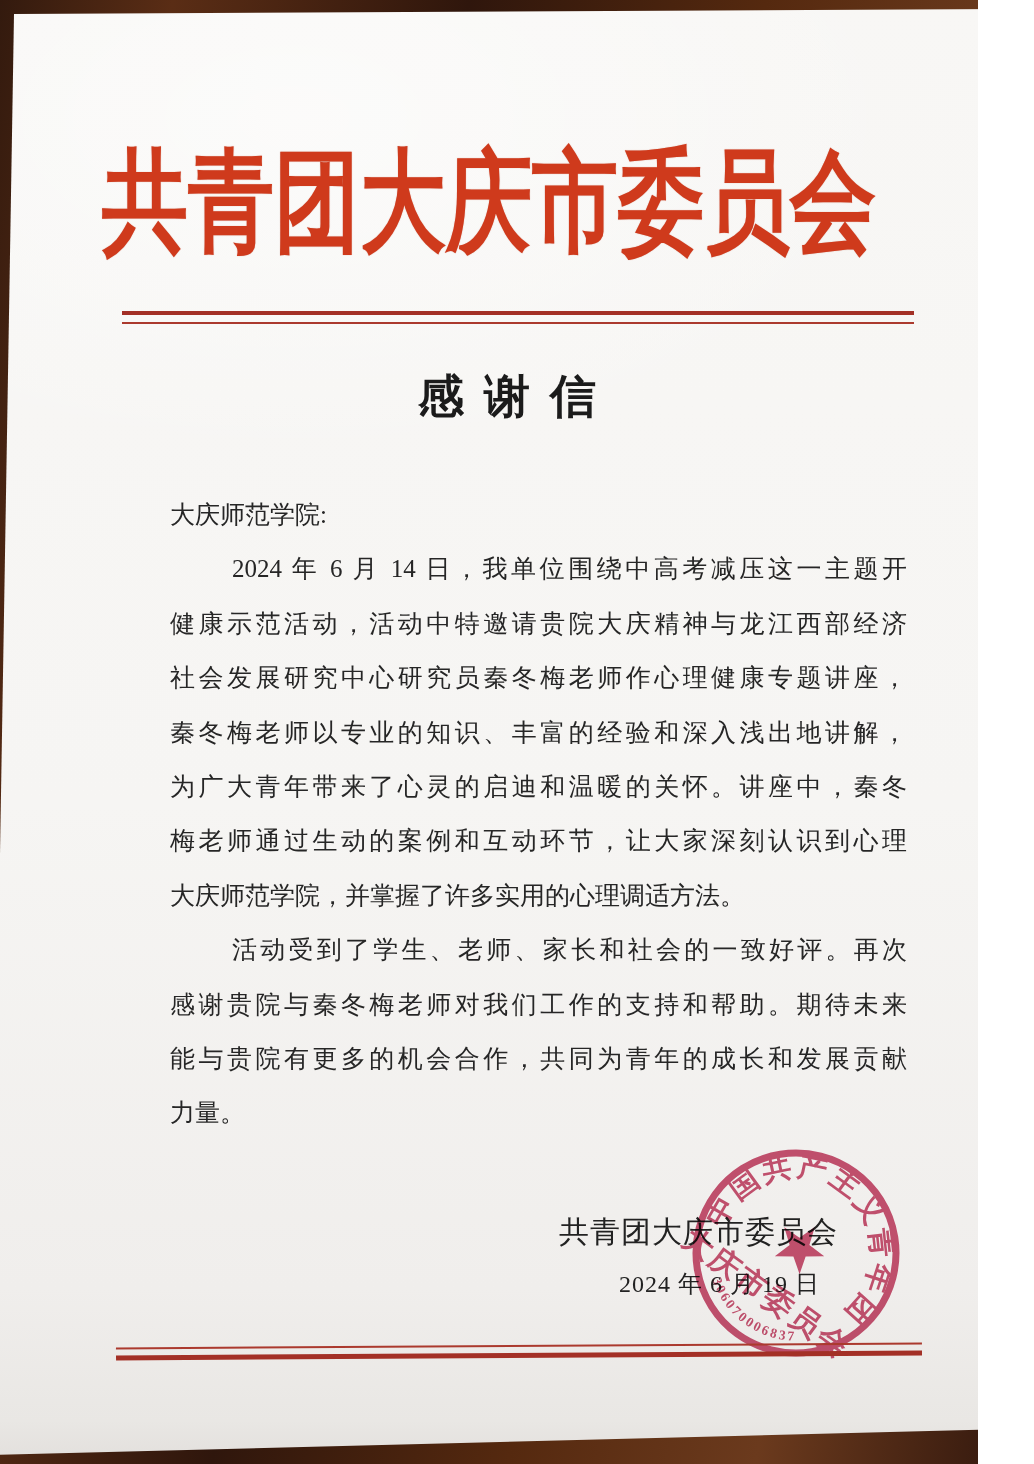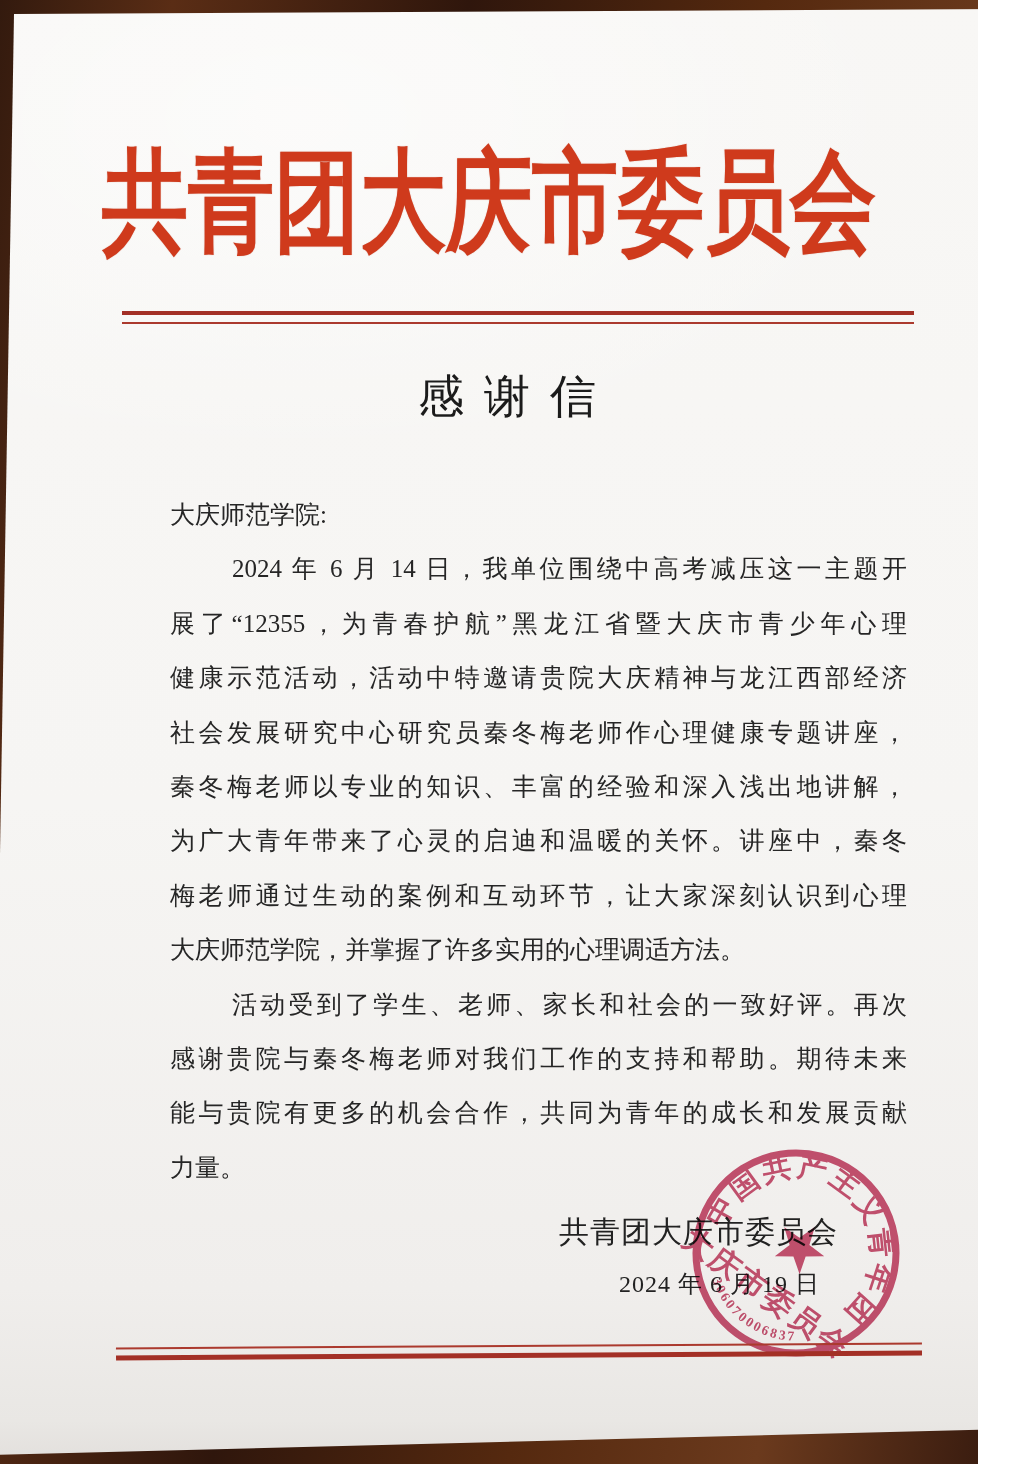--- a/index.html
+++ b/index.html
@@ -31,21 +31,21 @@
   .rule{position:absolute;left:122px;width:792px;}
   .rule-top{top:311px;}
   .rule .bar{width:100%;}
   .rule-top .bar.thick{height:4px;background:#a33026;}
   .rule-top .bar.thin{height:2px;background:#ab3a2e;margin-top:7px;}
   .rule-bottom{top:1345px;left:116px;width:806px;transform:rotate(-0.35deg);}
   .rule-bottom .bar.thin{height:2px;background:#ab3a2e;}
   .rule-bottom .bar.thick{height:5px;background:#a33026;margin-top:6px;}
   .letter-title{
     position:absolute;top:366px;left:0;width:100%;
-    text-align:center;font-size:46px;font-weight:normal;color:#1b1b1b;
+    text-align:center;font-size:46px;font-weight:bold;color:#1b1b1b;
     letter-spacing:20px;padding-left:56px;box-sizing:border-box;
     white-space:nowrap;
   }
   .body-block{
     position:absolute;left:170px;top:488px;width:737px;
     font-size:25px;color:#262626;
   }
   .bline{
     height:54.4px;line-height:54.4px;white-space:nowrap;
     text-align:left;
@@ -78,21 +78,20 @@
     <div class="rule rule-top">
       <div class="bar thick"></div>
       <div class="bar thin"></div>
     </div>
 
     <div class="letter-title">感谢信</div>
 
     <div class="body-block">
       <div class="bline">大庆师范学院:</div>
       <div class="bline j ind">2024 年 6 月 14 日，我单位围绕中高考减压这一主题开</div>
-      <div class="bline j">展了“12355，为青春护航”黑龙江省暨大庆市青少年心理</div>
       <div class="bline j">健康示范活动，活动中特邀请贵院大庆精神与龙江西部经济</div>
       <div class="bline j">社会发展研究中心研究员秦冬梅老师作心理健康专题讲座，</div>
       <div class="bline j">秦冬梅老师以专业的知识、丰富的经验和深入浅出地讲解，</div>
       <div class="bline j">为广大青年带来了心灵的启迪和温暖的关怀。讲座中，秦冬</div>
       <div class="bline j">梅老师通过生动的案例和互动环节，让大家深刻认识到心理</div>
       <div class="bline">大庆师范学院，并掌握了许多实用的心理调适方法。</div>
       <div class="bline j ind">活动受到了学生、老师、家长和社会的一致好评。再次</div>
       <div class="bline j">感谢贵院与秦冬梅老师对我们工作的支持和帮助。期待未来</div>
       <div class="bline j">能与贵院有更多的机会合作，共同为青年的成长和发展贡献</div>
       <div class="bline">力量。</div>

